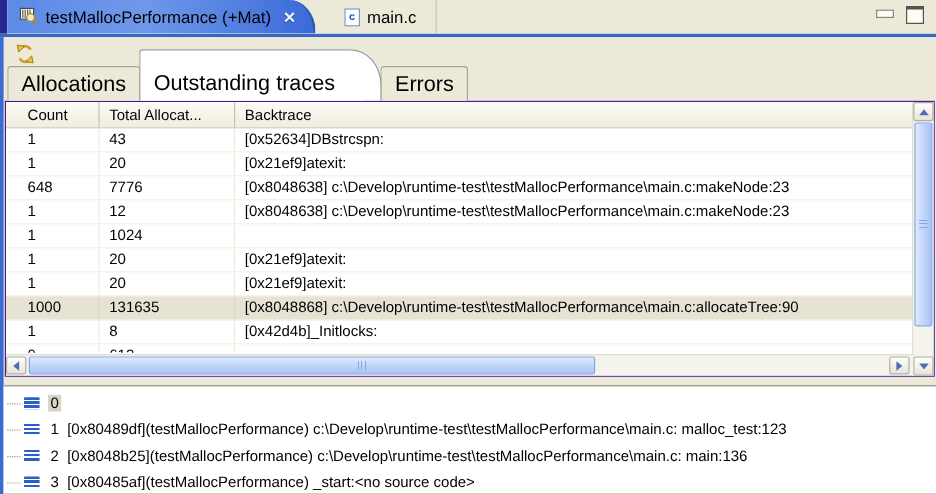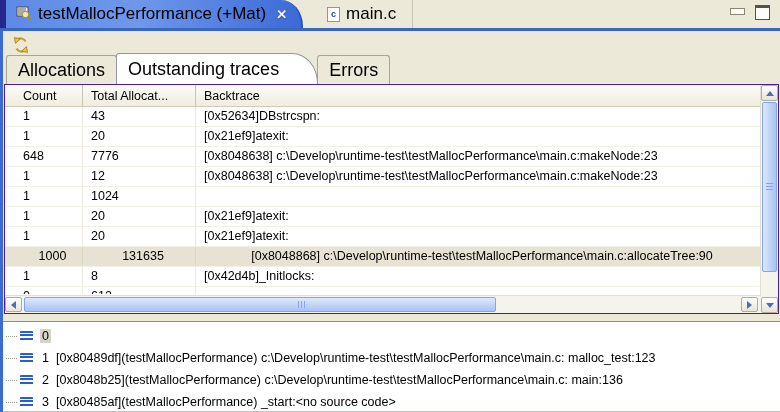--- a/index.html
+++ b/index.html
@@ -13,21 +13,21 @@
   
   .tabbar{height:28px;display:flex;align-items:stretch;position:relative;background:#ece9d8;}
   .edge-navy{width:6px;background:#26268e;}
   .etab{display:flex;align-items:center;gap:6px;padding:0 10px;cursor:default;}
   .etab.active{
     background:linear-gradient(to right,#5d8ae6 0%,#6f98ea 45%,#3b6ad8 100%);
     color:#000;padding-right:14px;
     border-top-right-radius:22px 26px;
     border-right:2px solid #2d56b4;
   }
-  .etab .lbl{white-space:nowrap;font-size:17px;}
+  .etab .lbl{white-space:nowrap;font-size:14px;}
   .close-x{color:#f2f2f2;font-weight:bold;font-size:13px;margin-left:4px;text-shadow:0 1px 1px #2a4c9c;cursor:pointer;}
   .etab.plain{background:transparent;margin-left:14px;border-right:1px solid #c9c5b2;padding-right:16px;}
   .c-icon{
     width:11px;height:13px;background:#fff;border:1px solid #8096c0;
     font-size:9px;line-height:12px;text-align:center;color:#2244bb;font-weight:bold;
   }
   .winbtns{margin-left:auto;display:flex;align-items:flex-start;gap:10px;padding:5px 10px 0 0;}
   .minbtn{width:13px;height:5px;border:1px solid #8a8672;background:#fdfdf8;margin-top:3px;}
   .maxbtn{width:13px;height:11px;border:1px solid #55534a;background:#fdfdf8;border-top-width:3px;}
   .blueline{height:3px;background:#3566c8;}
@@ -38,40 +38,40 @@
   .refresh{width:20px;height:20px;cursor:pointer;}
 
   .viewtabs{height:25px;display:flex;align-items:flex-end;padding-left:3px;position:relative;z-index:3;}
   .vtab{
     background:#ece9d8;border:1px solid #a8a591;border-bottom:none;
     border-radius:3px 3px 0 0;padding:4px 11px 3px 11px;margin-right:-1px;
     white-space:nowrap;cursor:pointer;font-size:18px;
   }
   .vtab.sel{
     background:#fff;border-color:#98959f;position:relative;z-index:4;
-    padding-right:38px;padding-top:5px;padding-bottom:4px;
+    padding-right:38px;padding-top:17px;padding-bottom:4px;
     border-top-right-radius:26px 30px;
     text-align:right;
   }
 
   
   .tableframe{
     margin:0 1px;height:230px;background:#fff;border:1px solid #4c1d95;
     position:relative;z-index:2;box-sizing:border-box;
   }
   .thead{height:21px;display:flex;margin-right:17px;
     background:linear-gradient(#fcfbf7,#efedde);border-bottom:1px solid #cfccbc;}
   .th{box-sizing:border-box;border-right:1px solid #c6c3b2;display:flex;align-items:center;white-space:nowrap;overflow:hidden;cursor:default;}
   .c1{width:78px;padding-left:18px;}
   .c2{width:113px;padding-left:8px;}
   .c3{flex:1;padding-left:8px;}
   .tbody{height:187px;overflow:hidden;margin-right:17px;}
   .row{display:flex;height:19px;line-height:18px;border-bottom:1px solid #f2f0e2;cursor:default;}
   .row .cell{box-sizing:border-box;border-right:1px solid #edeadc;white-space:nowrap;overflow:hidden;}
-  .row.selrow{background:#e7e3d4;text-align:center;}
+  .row.selrow{background:#e7e3d4;}
   .row.selrow .cell{border-right-color:#dbd7c7;}
 
   
   .vscroll{position:absolute;top:0;right:0;bottom:0;width:17px;background:#f4f3ec;border-left:1px solid #e2dfd2;}
   .hscroll{position:absolute;bottom:0;left:0;right:17px;height:18px;background:#f4f3ec;border-top:1px solid #e2dfd2;box-sizing:border-box;}
   .sbtn{position:absolute;background:linear-gradient(#fefefc,#e7e4d8);border:1px solid #b2ae9e;border-radius:2px;box-sizing:border-box;display:flex;align-items:center;justify-content:center;cursor:pointer;}
   .tri{width:0;height:0;border:4px solid transparent;}
   .tri.up{border-bottom:5px solid #4a6fb5;border-top:none;}
   .tri.dn{border-top:5px solid #4a6fb5;border-bottom:none;}
   .tri.lf{border-right:5px solid #4a6fb5;border-left:none;}

